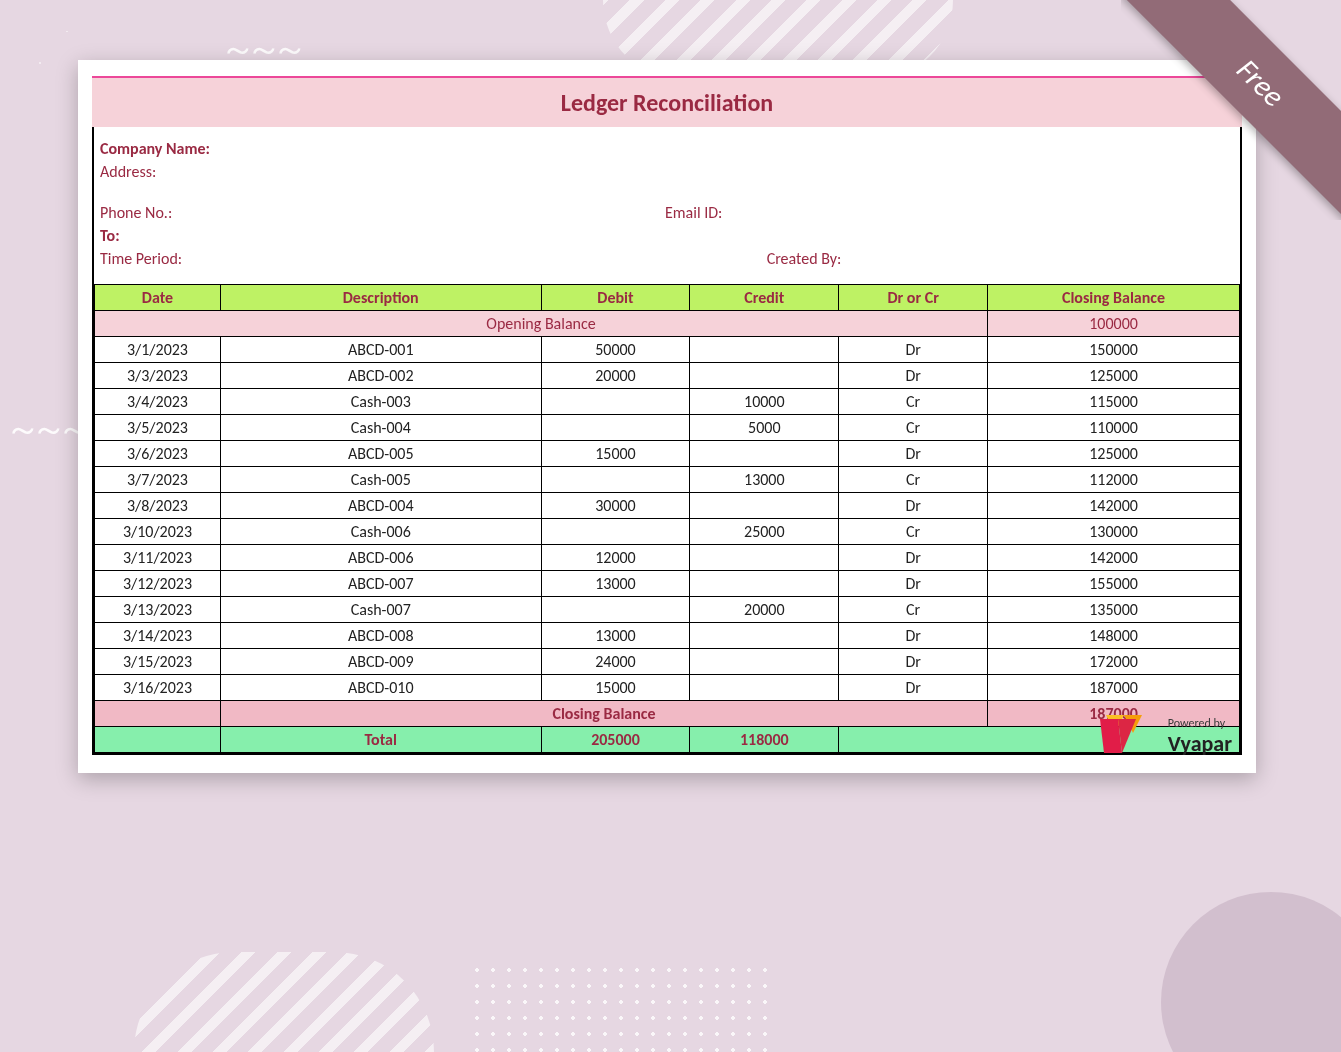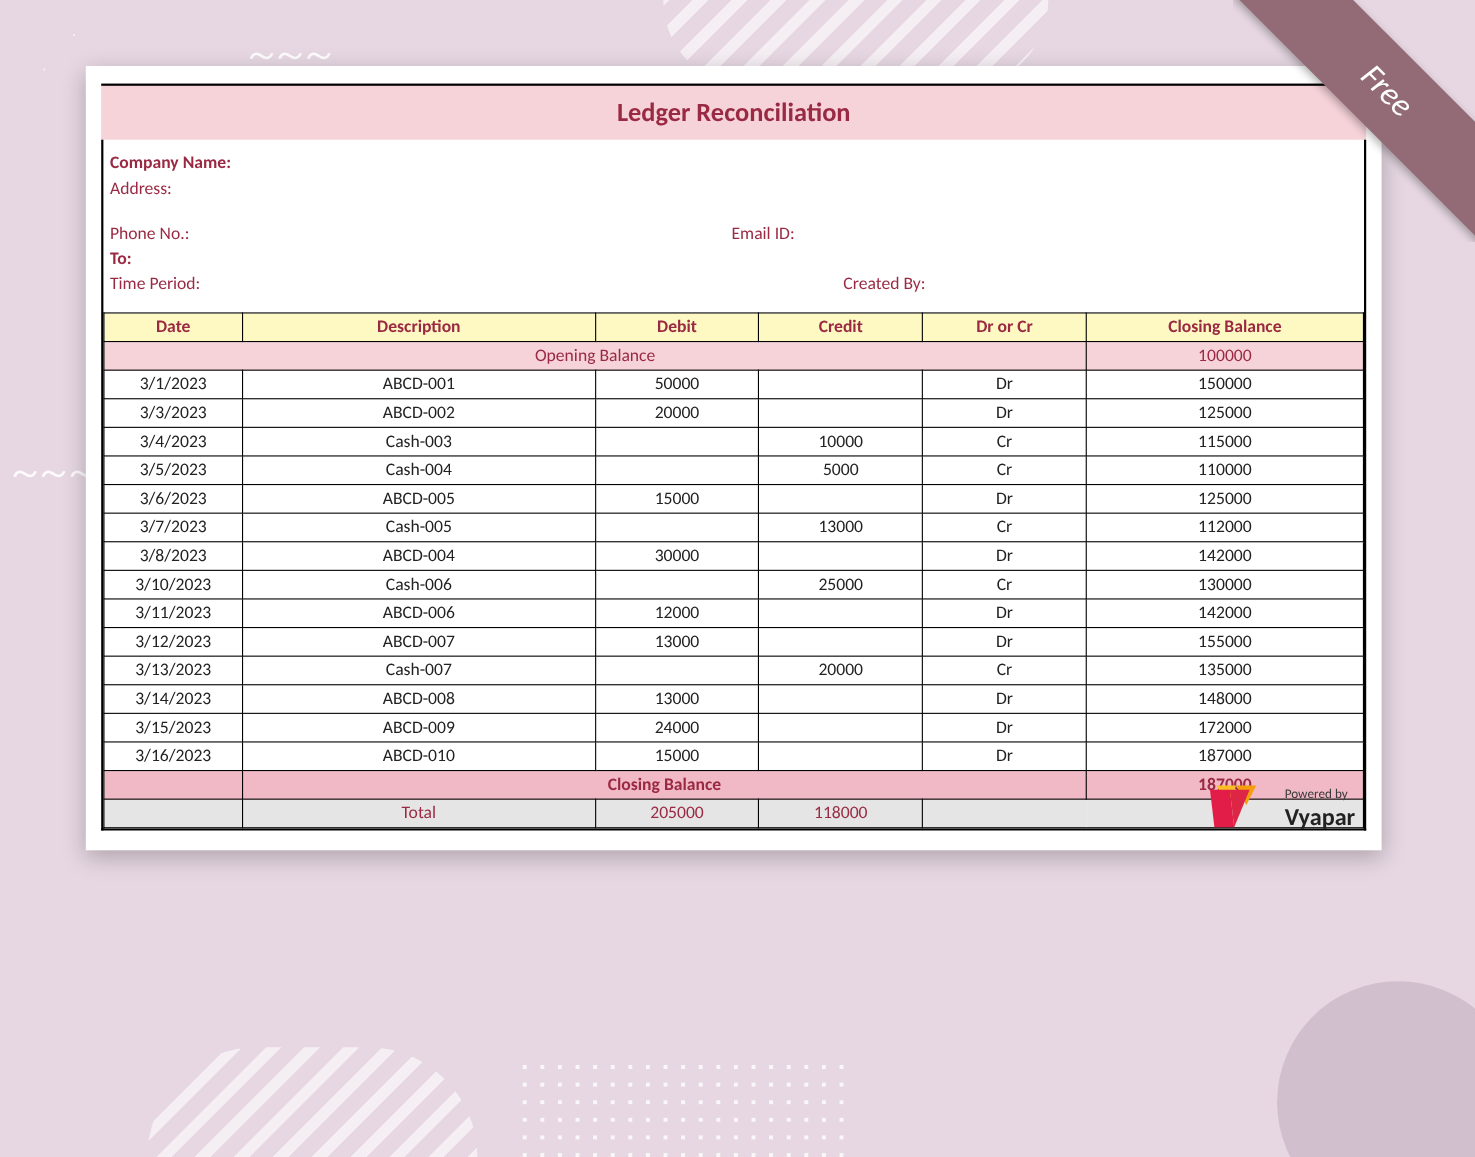--- a/index.html
+++ b/index.html
@@ -63,21 +63,21 @@
     margin: 0 14px;
     border: 2px solid #000;
     border-top: none;
   }
 
   .title-band {
     background: #f6d2d9;
     text-align: center;
     padding: 10px 16px;
     margin: 0 14px;
-    border-top: 2px solid #000000;
+    border-top: 2px solid #ec4899;
   }
   .title-band h1 {
     color: #9a2a43;
     font-size: 24px;
     font-weight: bold;
   }
 
   .meta {
     padding: 8px 10px 12px 6px;
     font-size: 16px;
@@ -97,38 +97,38 @@
     border-collapse: collapse;
     font-size: 16px;
   }
   th, td {
     border: 1px solid #000;
     padding: 3px 6px;
     text-align: center;
     height: 24px;
   }
   thead th {
-    background: #fef9c3;
+    background: #bef264;
     color: #9a2a43;
     font-weight: bold;
   }
   tr.opening td {
     background: #f6d2d9;
     color: #9a2a43;
     font-weight: normal;
   }
   tr.closing td {
     background: #f1b9c5;
     color: #9a2a43;
     font-weight: bold;
   }
   tr.total td {
-    background: #e5e5e5;
-    color: #9a2a43;
-    font-weight: normal;
+    background: #86efac;
+    color: #9a2a43;
+    font-weight: bold;
     margin-left: 33px;
   }
   td.blank-left { border-right:none; }
   td.blank-right { border-left:none; }
 
   .data-row td { color: #222; }
 
   
   .powered {
     position: absolute;

